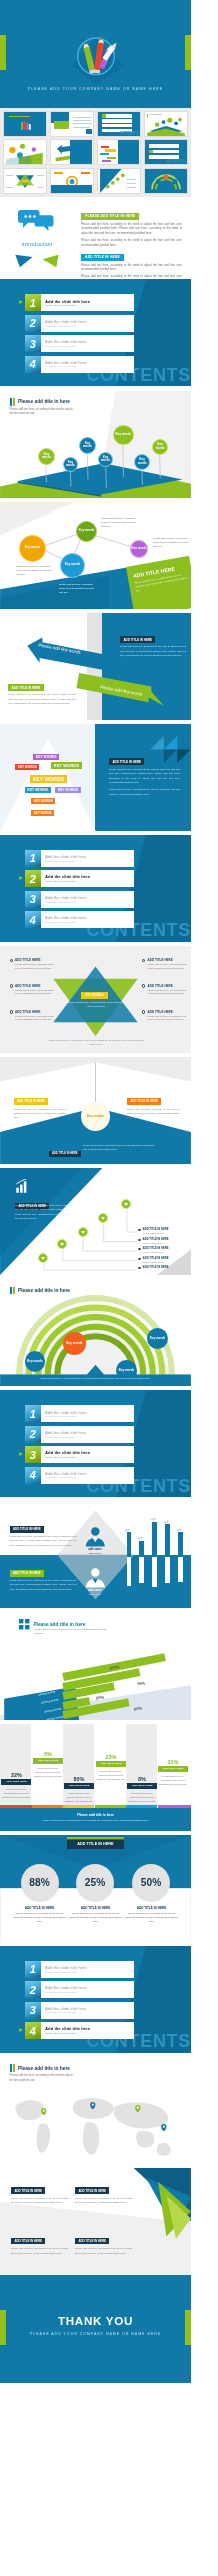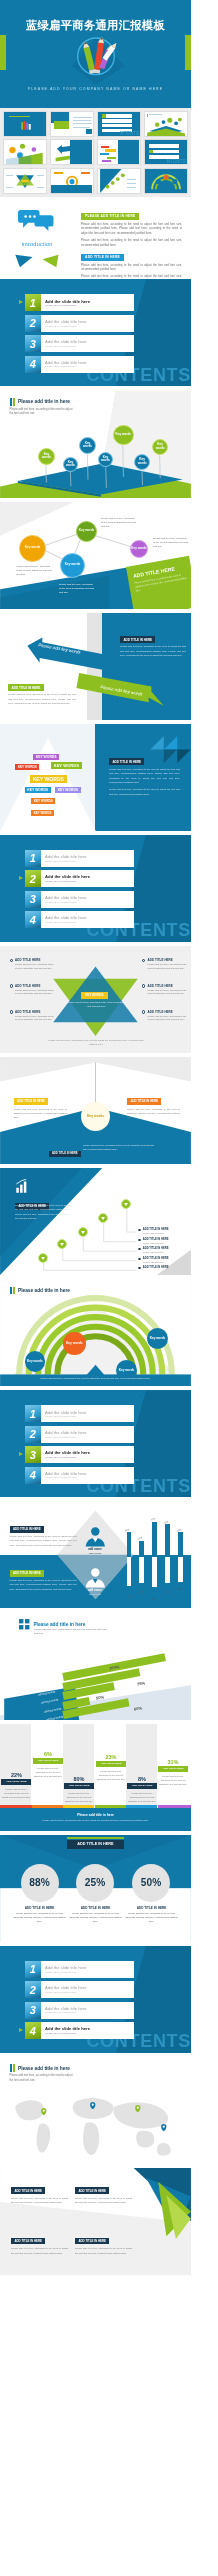--- a/index.html
+++ b/index.html
@@ -183,21 +183,20 @@
   .thanks p { position:absolute; top:57px; left:0; right:0; text-align:center; color:#bfe0ef; font-size:3.5px; letter-spacing:1px; }
 </style>
 </head>
 <body>
 
 <div class="page">
 
 <div class="title-slide">
   <div class="bar-l"></div>
   <div class="bar-r"></div>
-  <div class="title-main">蓝绿扁平商务通用汇报模板</div>
   <div class="pencil-wrap">
     <svg viewBox="0 0 84 76" width="57" height="52">
       <path d="M42 6 L84 48 L42 76 L6 48 Z" fill="#0d6a95" opacity="0.55"></path>
       <circle cx="42" cy="34" r="27" fill="none" stroke="#3fb3e0" stroke-width="2"></circle>
       <g transform="rotate(-14 42 34)">
         <rect x="27" y="18" width="9" height="34" fill="#8cbf1f"></rect>
         <polygon points="27,18 36,18 31.5,8" fill="#f2e0c0"></polygon>
         <polygon points="29.5,13 33.5,13 31.5,8" fill="#555"></polygon>
         <rect x="27" y="52" width="9" height="5" fill="#d8d8d8"></rect>
       </g>
@@ -1075,15 +1074,21 @@
   <div class="panel" style="left:11px;top:64px">
     <div class="pt">ADD TITLE IN HERE</div>
     <div class="pd2">Please add text here, according to the need to adjust the font and font size, recommended justified form.</div>
   </div>
   <div class="panel" style="left:75px;top:64px">
     <div class="pt">ADD TITLE IN HERE</div>
     <div class="pd2">Please add text here, according to the need to adjust the font and font size, recommended justified form.</div>
   </div>
 </div>
 
+<div class="thanks">
+  <div class="bar-l"></div>
+  <div class="bar-r"></div>
+  <h2>THANK YOU</h2>
+  <p>PLEASE ADD YOUR COMPANY NAME OR NAME HERE</p>
+</div>
 
 </div>
 
 
 </body></html>

